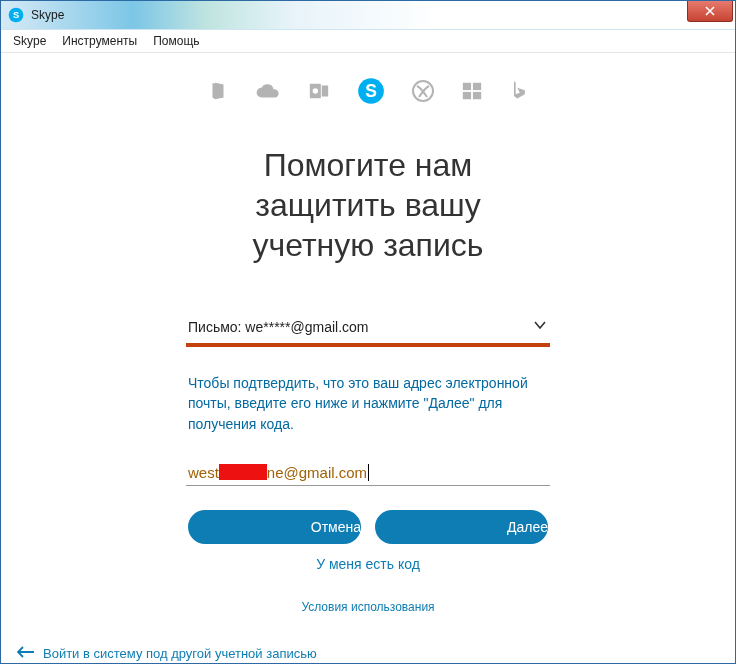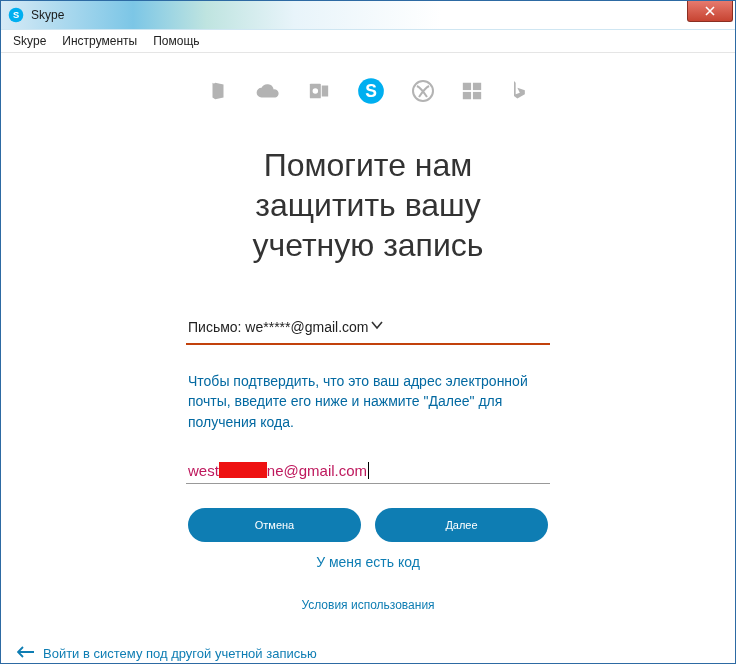--- a/index.html
+++ b/index.html
@@ -15,32 +15,32 @@
   #menubar .menu-item{font-size:12px;color:#222;padding:2px 8px;cursor:default}
   
   #content{position:absolute;top:52px;bottom:0;left:2px;right:2px;overflow:hidden}
   
   #iconrow{margin-top:24px;display:flex;justify-content:center;gap:26px;align-items:center}
   #iconrow .svc{color:#b3b3b3}
   #iconrow .svc.active{color:#00aff0}
   
   #heading{margin-top:36px;text-align:center;font-size:32px;font-weight:400;color:#333;line-height:1.25}
   
-  #dropdown-row{margin:48px auto 0;width:360px;border-bottom:2px solid #c2410c;padding:4px 2px 6px;display:flex;justify-content:flex-start;align-items:center;cursor:pointer}
+  #dropdown-row{margin:48px auto 0;width:360px;border-bottom:4px solid #c2410c;padding:4px 2px 6px;display:flex;justify-content:space-between;align-items:center;cursor:pointer}
   #dropdown-row .dd-text{font-size:14px;color:#222}
   
   #instruction{margin:26px auto 12px;width:360px;font-size:14px;color:#0369a1;line-height:1.45}
   
   #email-row{margin:28px auto 0;width:360px;border-bottom:1px solid #999;padding:2px 2px 4px;display:flex;align-items:center}
-  #email-row .pre{font-size:15px;color:#be185d}
+  #email-row .pre{font-size:15px;color:#a16207}
   #email-row .red{background:#e11;height:16px;display:inline-block}
   #email-row .caret{display:inline-block;width:1px;height:17px;background:#000;margin-left:1px}
   
   #btnrow{margin:24px auto 0;width:360px;display:flex;gap:14px}
-  #btnrow .pill{flex:1;height:34px;border-radius:17px;background:#0e7db3;color:#fff;display:flex;align-items:center;justify-content:center;font-size:11px;cursor:pointer}
+  #btnrow .pill{flex:1;height:34px;border-radius:17px;background:#0e7db3;color:#fff;display:flex;align-items:center;justify-content:flex-end;font-size:14px;cursor:pointer}
   
   .centerlink{text-align:center;color:#0e7db3;font-size:14px;margin-top:12px;cursor:pointer}
   .smalllink{text-align:center;color:#0e7db3;font-size:12px;cursor:pointer}
   
   #footer{position:absolute;bottom:2px;left:14px;display:flex;align-items:center;gap:8px;color:#0e7db3;font-size:13px;cursor:pointer}
 </style>
 </head>
 <body>
 
 <div id="win">

